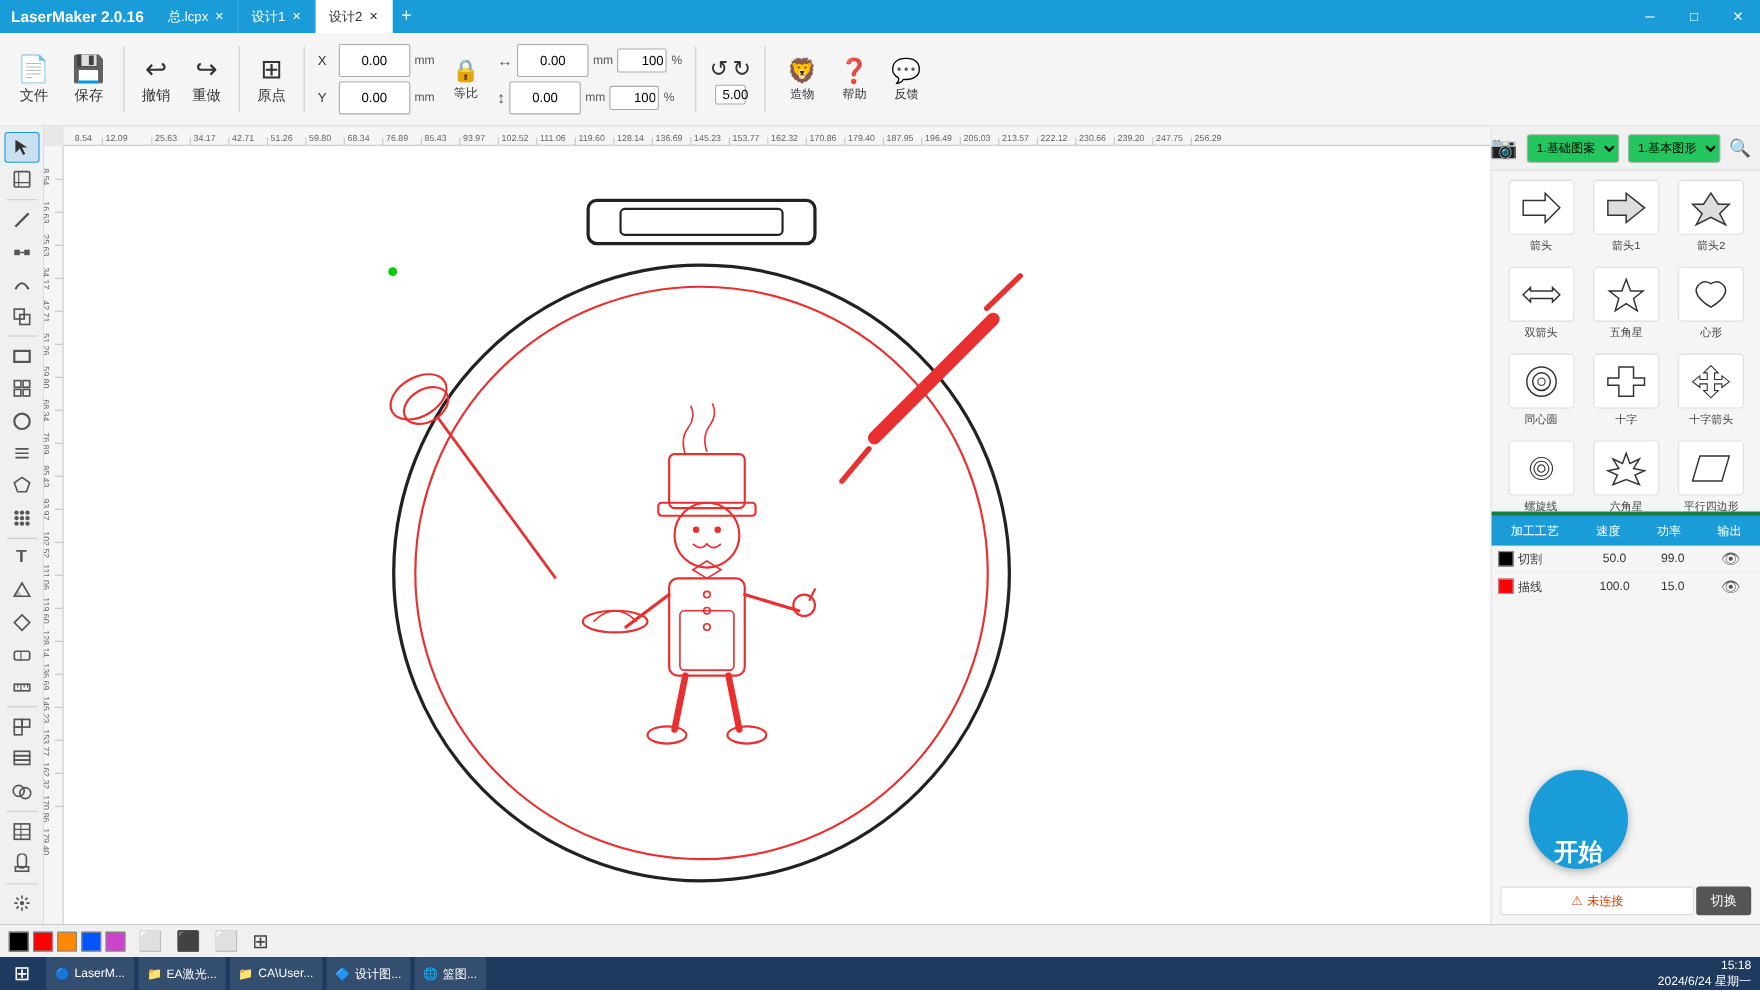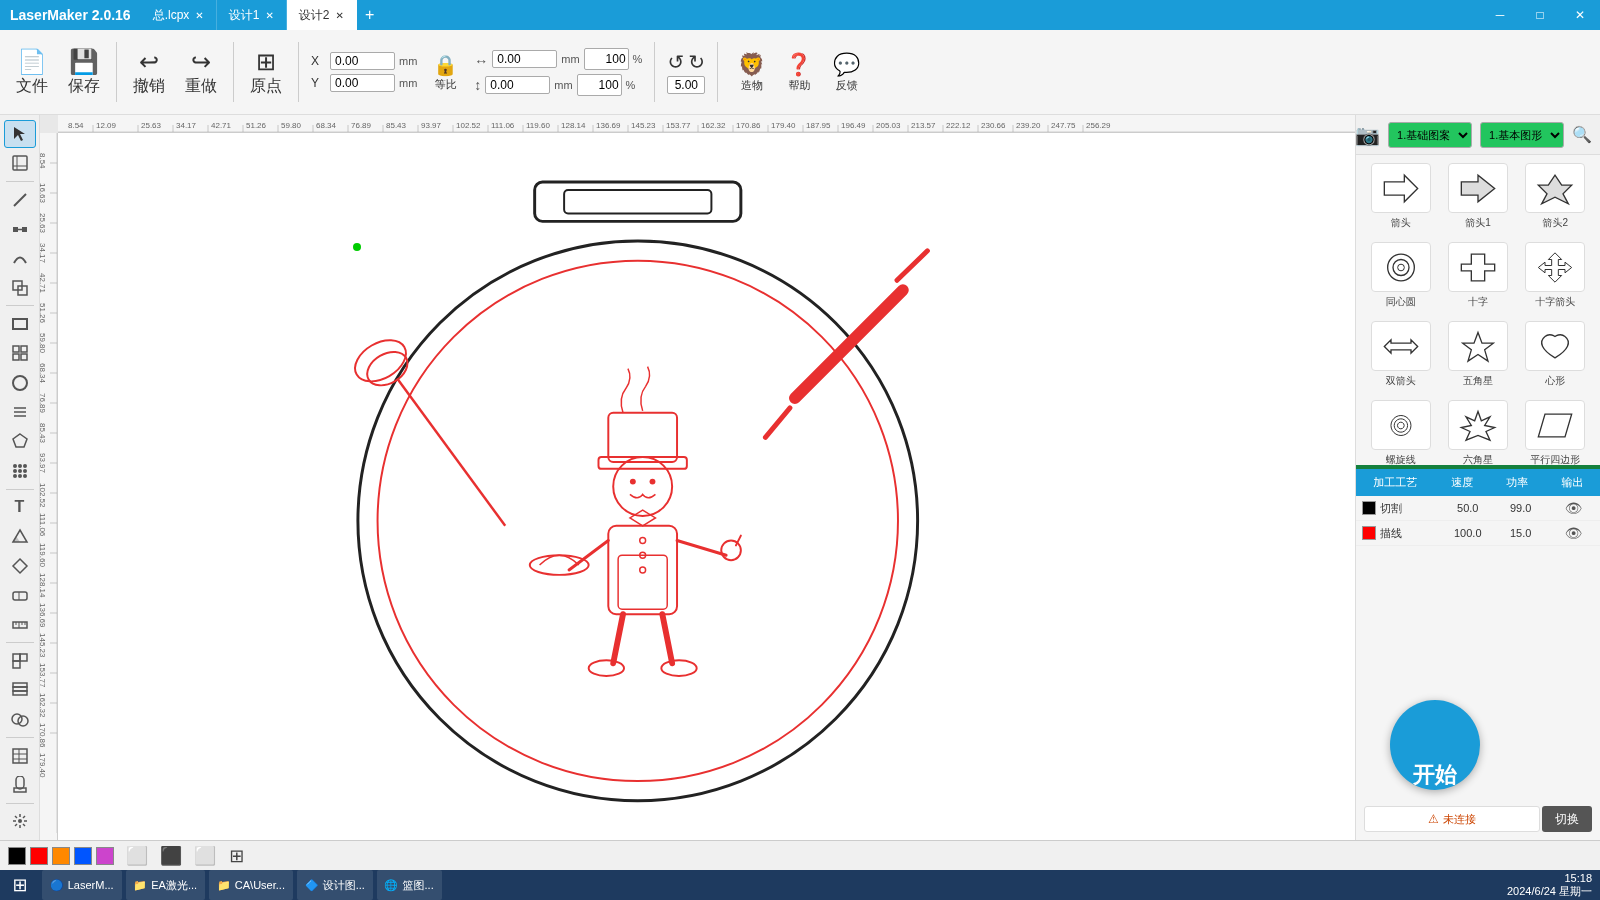--- a/index.html
+++ b/index.html
@@ -22,51 +22,51 @@
     
     #toolbar {
       width: 100%; height: 85px; background: #f5f5f5; border-bottom: 1px solid #ddd;
       display: flex; align-items: center; padding: 0 8px; gap: 4px;
     }
     .toolbar-group {
       display: flex; flex-direction: column; align-items: center; justify-content: center;
       padding: 4px 8px; cursor: pointer; border-radius: 4px; min-width: 40px;
     }
     .toolbar-icon { font-size: 24px; color: #333; }
-    .toolbar-label { font-size: 16px; color: #333; margin-top: 0; }
+    .toolbar-label { font-size: 13px; color: #333; margin-top: 0; }
     .toolbar-divider { width: 1px; height: 60px; background: #ccc; margin: 0 4px; }
 
     
     .coord-section { display: flex; flex-direction: column; gap: 4px; margin: 0 4px; }
     .coord-row { display: flex; align-items: center; gap: 4px; }
     .coord-label { font-size: 12px; color: #333; width: 15px; }
     .coord-input {
-      width: 65px; height: 18px; border: 1px solid #aaa; border-radius: 2px;
-      padding: 0 4px; font-size: 12px; text-align: left; background: white;
+      width: 65px; height: 30px; border: 1px solid #aaa; border-radius: 2px;
+      padding: 0 4px; font-size: 12px; text-align: center; background: white;
     }
     .coord-unit { font-size: 11px; color: #555; }
 
     .lock-btn {
       display: flex; flex-direction: column; align-items: center; padding: 4px 8px;
       cursor: pointer;
     }
     .lock-icon { font-size: 20px; color: #333; }
     .lock-label { font-size: 11px; color: #333; }
 
     .wh-section { display: flex; flex-direction: column; gap: 4px; margin: 0 4px; }
     .wh-row { display: flex; align-items: center; gap: 4px; }
     .wh-icon { font-size: 14px; color: #555; }
     .pct-input { width: 45px; height: 22px; border: 1px solid #aaa; border-radius: 2px; padding: 0 2px; font-size: 12px; text-align: right; background: white; }
     .pct-label { font-size: 11px; color: #555; }
 
     
     .rotate-section { display: flex; flex-direction: column; align-items: center; gap: 2px; margin: 0 4px; }
     .rotate-icons { display: flex; gap: 4px; }
     .rotate-btn { font-size: 20px; cursor: pointer; color: #333; }
-    .step-box { border: 1px solid #aaa; border-radius: 2px; padding: 1px 6px; font-size: 12px; background: white; text-align: center; width: 38px; }
+    .step-box { border: 1px solid #aaa; border-radius: 2px; padding: 1px 6px; font-size: 12px; background: white; text-align: center; width: 28px; }
 
     
     .action-group { display: flex; gap: 12px; align-items: center; margin: 0 8px; }
     .action-btn { display: flex; flex-direction: column; align-items: center; cursor: pointer; padding: 4px; border-radius: 4px; }
     .action-icon { font-size: 22px; color: #555; }
     .action-label { font-size: 11px; color: #333; }
 
     
     #main { display: flex; width: 100%; height: calc(900px - 30px - 85px - 30px); }
 
@@ -126,21 +126,21 @@
     .shape-select {
       height: 26px; font-size: 11px; border: 1px solid #aaa; border-radius: 3px; background: #22c55e;
       padding: 0 4px;
     }
 
     
     #shape-grid {
       flex: 1; overflow-y: auto; padding: 8px;
     }
     .shape-row {
-      display: flex; gap: 4px; margin-bottom: 12px;
+      display: flex; gap: 4px; margin-bottom: 12px; font-family: Liberation Mono, monospace;
     }
     .shape-item {
       display: flex; flex-direction: column; align-items: center; cursor: pointer;
       flex: 1;
     }
     .shape-icon-box {
       width: 60px; height: 50px; display: flex; align-items: center; justify-content: center;
       background: white; border: 1px solid #ddd; border-radius: 4px;
     }
     .shape-icon-box svg { width: 40px; height: 35px; }
@@ -708,20 +708,47 @@
               </svg>
           </div>
           <span class="shape-name">箭头2</span>
         </div>
       </div>
 
       <div class="shape-row">
         <div class="shape-item">
           <div class="shape-icon-box">
             <svg viewBox="0 0 60 50">
+                <polygon points="5,25 15,15 15,20 45,20 45,15 55,25 45,35 45,30 15,30 15,35" fill="white" stroke="#333" stroke-width="2"></polygon>
+              </svg>
+          </div>
+          <span class="shape-name">双箭头</span>
+        </div>
+        <div class="shape-item">
+          <div class="shape-icon-box">
+            <svg viewBox="0 0 60 50">
+                <polygon points="30,4 36,20 53,20 40,30 45,47 30,37 15,47 20,30 7,20 24,20" fill="white" stroke="#333" stroke-width="2"></polygon>
+              </svg>
+          </div>
+          <span class="shape-name">五角星</span>
+        </div>
+        <div class="shape-item">
+          <div class="shape-icon-box">
+            <svg viewBox="0 0 60 50">
+                <path d="M30,42 C10,30 5,18 15,10 C22,4 30,10 30,10 C30,10 38,4 45,10 C55,18 50,30 30,42 Z" fill="white" stroke="#333" stroke-width="2"></path>
+              </svg>
+          </div>
+          <span class="shape-name">心形</span>
+        </div>
+      </div>
+
+      <div class="shape-row">
+        <div class="shape-item">
+          <div class="shape-icon-box">
+            <svg viewBox="0 0 60 50">
                 <circle cx="30" cy="25" r="20" fill="none" stroke="#333" stroke-width="2"></circle>
                 <circle cx="30" cy="25" r="12" fill="none" stroke="#333" stroke-width="2"></circle>
                 <circle cx="30" cy="25" r="5" fill="none" stroke="#333" stroke-width="1.5"></circle>
               </svg>
           </div>
           <span class="shape-name">同心圆</span>
         </div>
         <div class="shape-item">
           <div class="shape-icon-box">
             <svg viewBox="0 0 60 50">
@@ -730,47 +757,20 @@
           </div>
           <span class="shape-name">十字</span>
         </div>
         <div class="shape-item">
           <div class="shape-icon-box">
             <svg viewBox="0 0 60 50">
                 <polygon points="30,3 40,13 35,13 35,22 45,22 45,17 55,25 45,33 45,28 35,28 35,37 40,37 30,47 20,37 25,37 25,28 15,28 15,33 5,25 15,17 15,22 25,22 25,13 20,13" fill="white" stroke="#333" stroke-width="1.5"></polygon>
               </svg>
           </div>
           <span class="shape-name">十字箭头</span>
-        </div>
-      </div>
-
-      <div class="shape-row">
-        <div class="shape-item">
-          <div class="shape-icon-box">
-            <svg viewBox="0 0 60 50">
-                <polygon points="5,25 15,15 15,20 45,20 45,15 55,25 45,35 45,30 15,30 15,35" fill="white" stroke="#333" stroke-width="2"></polygon>
-              </svg>
-          </div>
-          <span class="shape-name">双箭头</span>
-        </div>
-        <div class="shape-item">
-          <div class="shape-icon-box">
-            <svg viewBox="0 0 60 50">
-                <polygon points="30,4 36,20 53,20 40,30 45,47 30,37 15,47 20,30 7,20 24,20" fill="white" stroke="#333" stroke-width="2"></polygon>
-              </svg>
-          </div>
-          <span class="shape-name">五角星</span>
-        </div>
-        <div class="shape-item">
-          <div class="shape-icon-box">
-            <svg viewBox="0 0 60 50">
-                <path d="M30,42 C10,30 5,18 15,10 C22,4 30,10 30,10 C30,10 38,4 45,10 C55,18 50,30 30,42 Z" fill="white" stroke="#333" stroke-width="2"></path>
-              </svg>
-          </div>
-          <span class="shape-name">心形</span>
         </div>
       </div>
 
       <div class="shape-row">
         <div class="shape-item">
           <div class="shape-icon-box">
             <svg viewBox="0 0 60 50">
                 <path d="M30,25 m0,-15 a15,15 0 1,1 -0.1,0 m0,5 a10,10 0 1,1 -0.1,0 m0,5 a5,5 0 1,1 -0.1,0" fill="none" stroke="#333" stroke-width="1.5"></path>
               </svg>
           </div>

